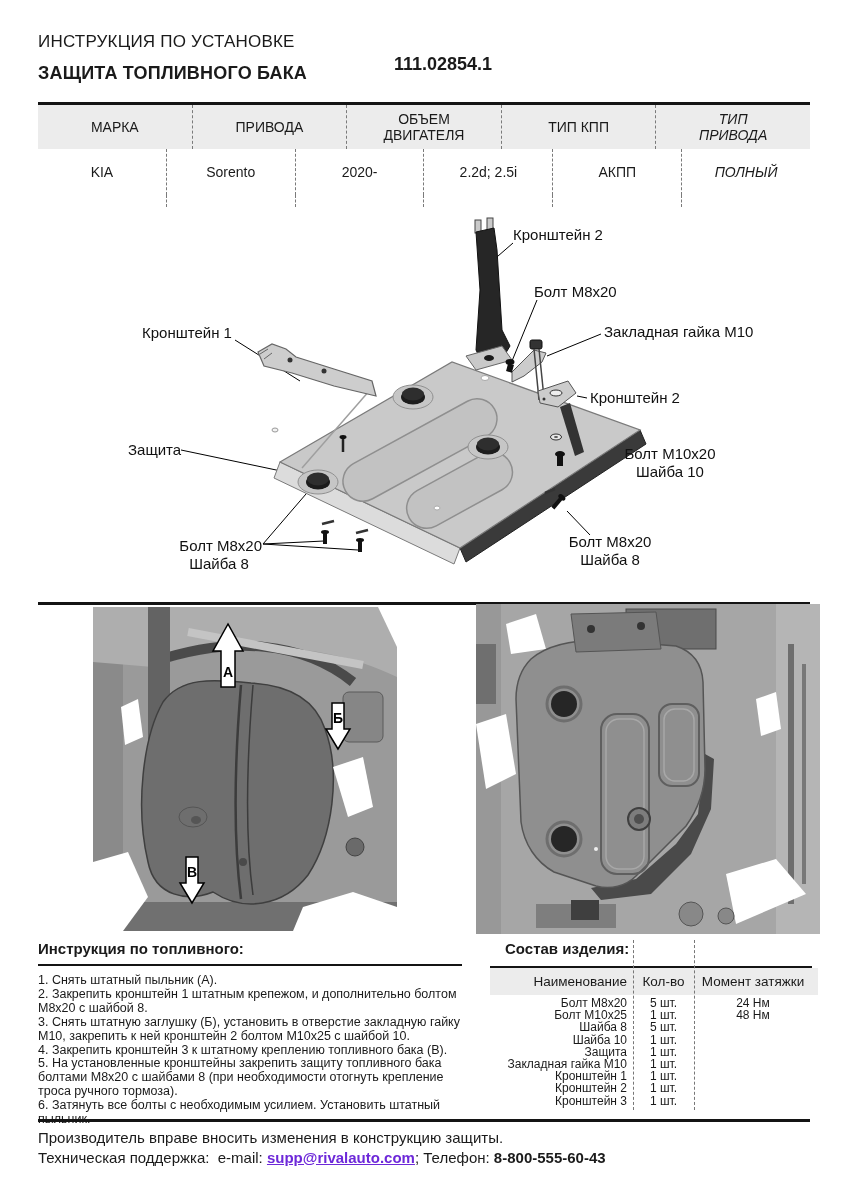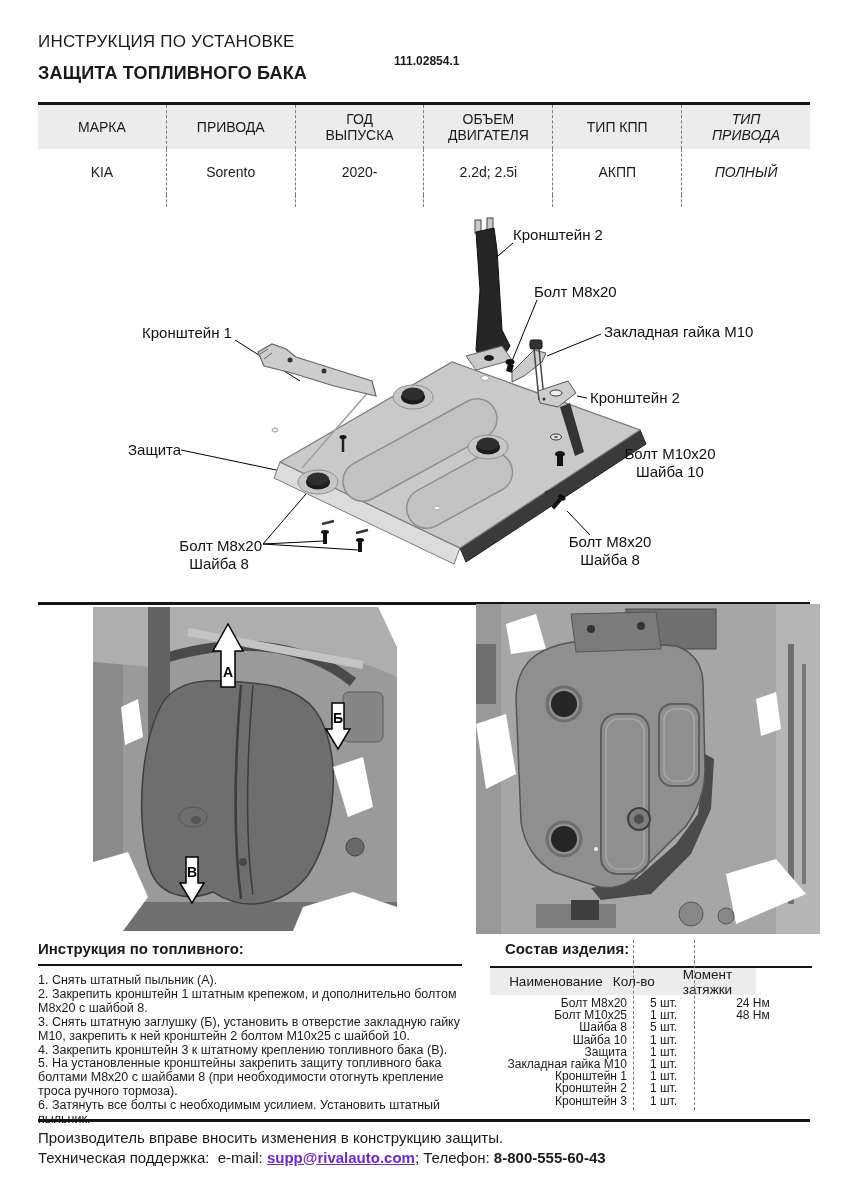--- a/index.html
+++ b/index.html
@@ -3,21 +3,21 @@
 <meta charset="utf-8">
 <style>
   html,body{margin:0;padding:0;background:#fff;}
   .page{position:relative;width:848px;height:1200px;background:#fff;overflow:hidden;
         font-family:"Liberation Sans",sans-serif;color:#1a1a1a;}
 
   
   .hdr{position:absolute;left:38px;top:32px;}
   .hdr-l1{font-size:17px;letter-spacing:.2px;}
   .hdr-l2{font-size:18px;font-weight:700;margin-top:11px;letter-spacing:.2px;}
-  .part-no{position:absolute;left:394px;top:54px;font-size:12px;font-weight:700;}
+  .part-no{position:absolute;left:394px;top:54px;font-size:18px;font-weight:700;}
 
   
   .spec{position:absolute;left:38px;top:102px;width:772px;border-top:3px solid #141414;}
   .spec-row{display:flex;align-items:center;}
   .spec-cell{flex:1 1 0;display:flex;align-items:center;justify-content:center;text-align:center;
              border-right:1px dashed #7a7a7a;font-size:14px;line-height:16px;}
   .spec-row .spec-cell:last-child{border-right:none;font-style:italic;}
   .spec-head .spec-cell{height:44px;background:#ececec;}
   .spec-head .spec-cell span{display:inline-block;max-width:84px;}
   .spec-data .spec-cell{height:46px;}
@@ -37,21 +37,21 @@
   
   .instr{position:absolute;left:38px;top:940px;width:424px;}
   .instr-title{font-size:15px;font-weight:700;}
   .instr-rule{height:2px;background:#141414;margin:7px 0 8px 0;}
   .step{font-size:12.5px;line-height:13.9px;}
 
   
   .parts{position:absolute;left:490px;top:940px;width:322px;height:180px;}
   .parts-title{margin-left:15px;font-size:15px;font-weight:700;}
   .parts-rule{position:absolute;left:0;top:26px;width:322px;height:2px;background:#141414;}
-  .p-head{position:absolute;left:0;top:28px;width:266px;height:27px;background:#ececec;
+  .p-head{position:absolute;left:0;top:28px;width:328px;height:27px;background:#ececec;
           display:flex;align-items:center;font-size:13.5px;}
   .p-rows{position:absolute;left:0;top:57px;width:322px;}
   .p-row{display:flex;align-items:center;height:12.2px;font-size:12px;line-height:12px;}
   .c-name{width:143px;text-align:right;padding-right:6px;box-sizing:border-box;}
   .c-qty{width:61px;text-align:center;}
   .c-torque{width:118px;text-align:center;}
   .dashv{position:absolute;top:0;height:170px;width:0;border-left:1px dashed #777;}
   .dashv1{left:143px;} .dashv2{left:204px;}
 
   
@@ -71,23 +71,20 @@
   </div>
   <div class="part-no">111.02854.1</div>
 
   <div class="spec">
     <div class="spec-row spec-head">
       <div class="spec-cell">
           <span>МАРКА</span>
         </div>
       <div class="spec-cell">
           <span>ПРИВОДА</span>
-        </div>
-      <div class="spec-cell">
-          <span>ГОД ВЫПУСКА</span>
         </div>
       <div class="spec-cell">
           <span>ОБЪЕМ ДВИГАТЕЛЯ</span>
         </div>
       <div class="spec-cell">
           <span>ТИП КПП</span>
         </div>
       <div class="spec-cell">
           <span>ТИП ПРИВОДА</span>
         </div>

